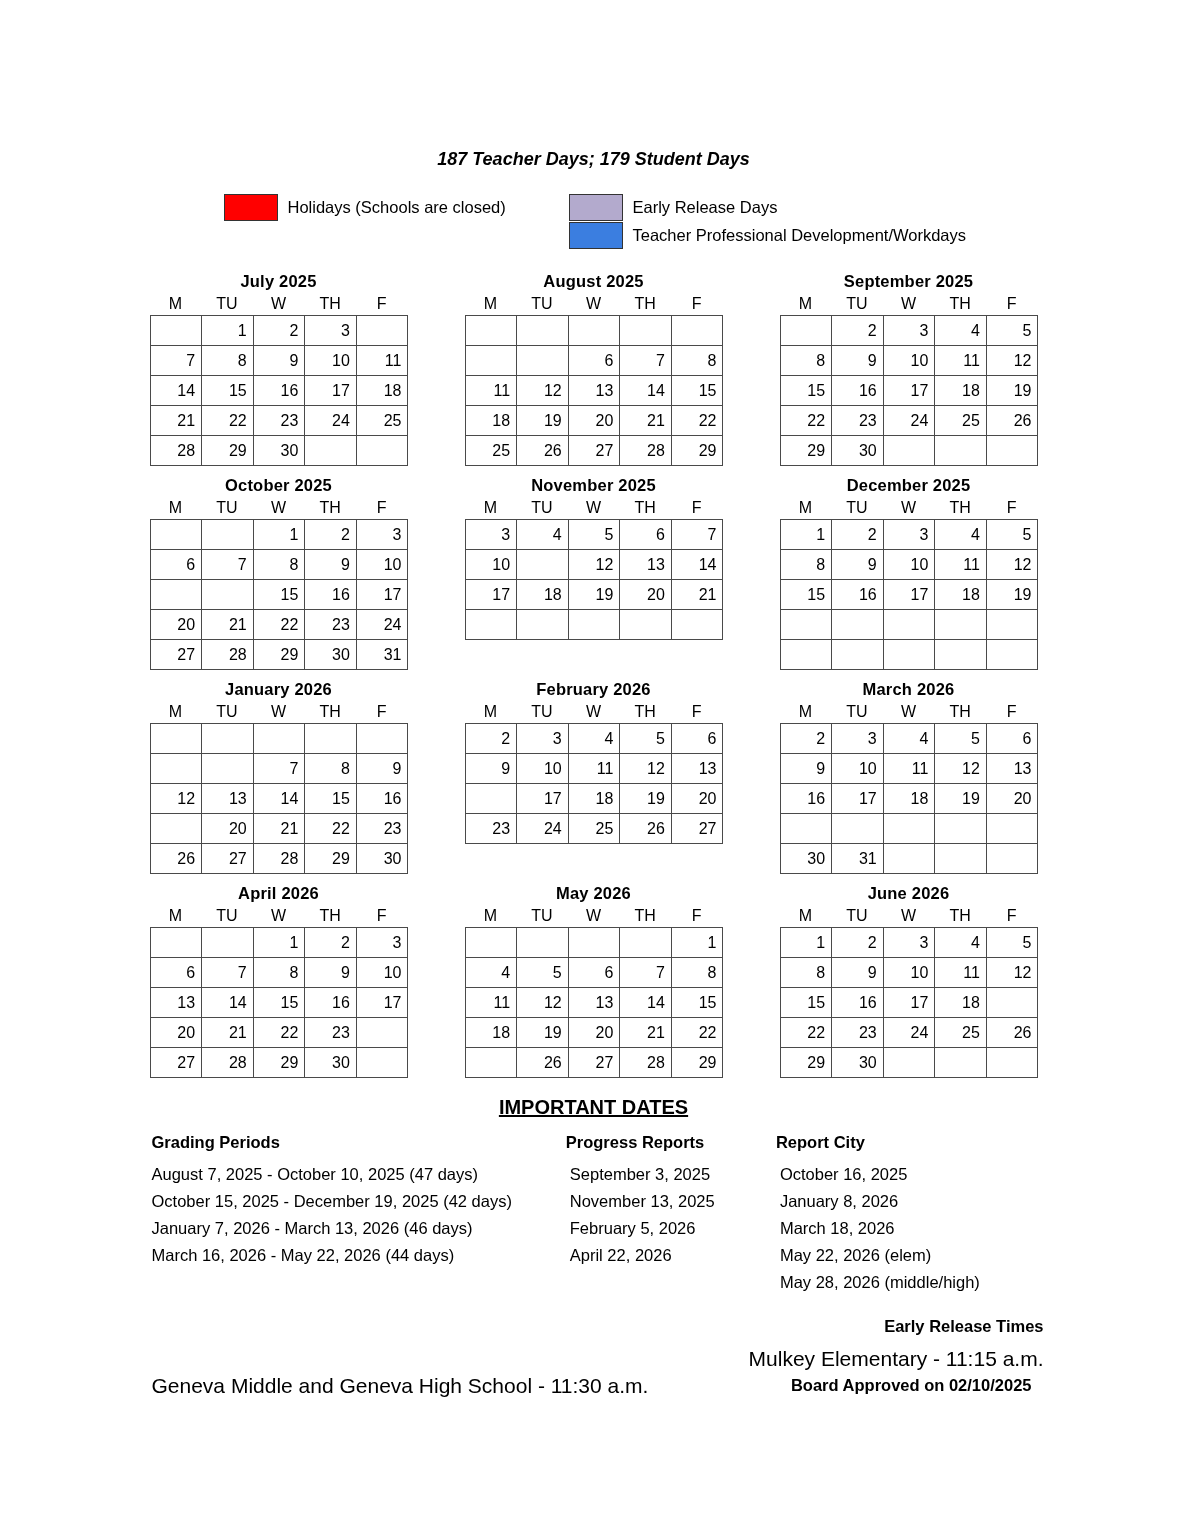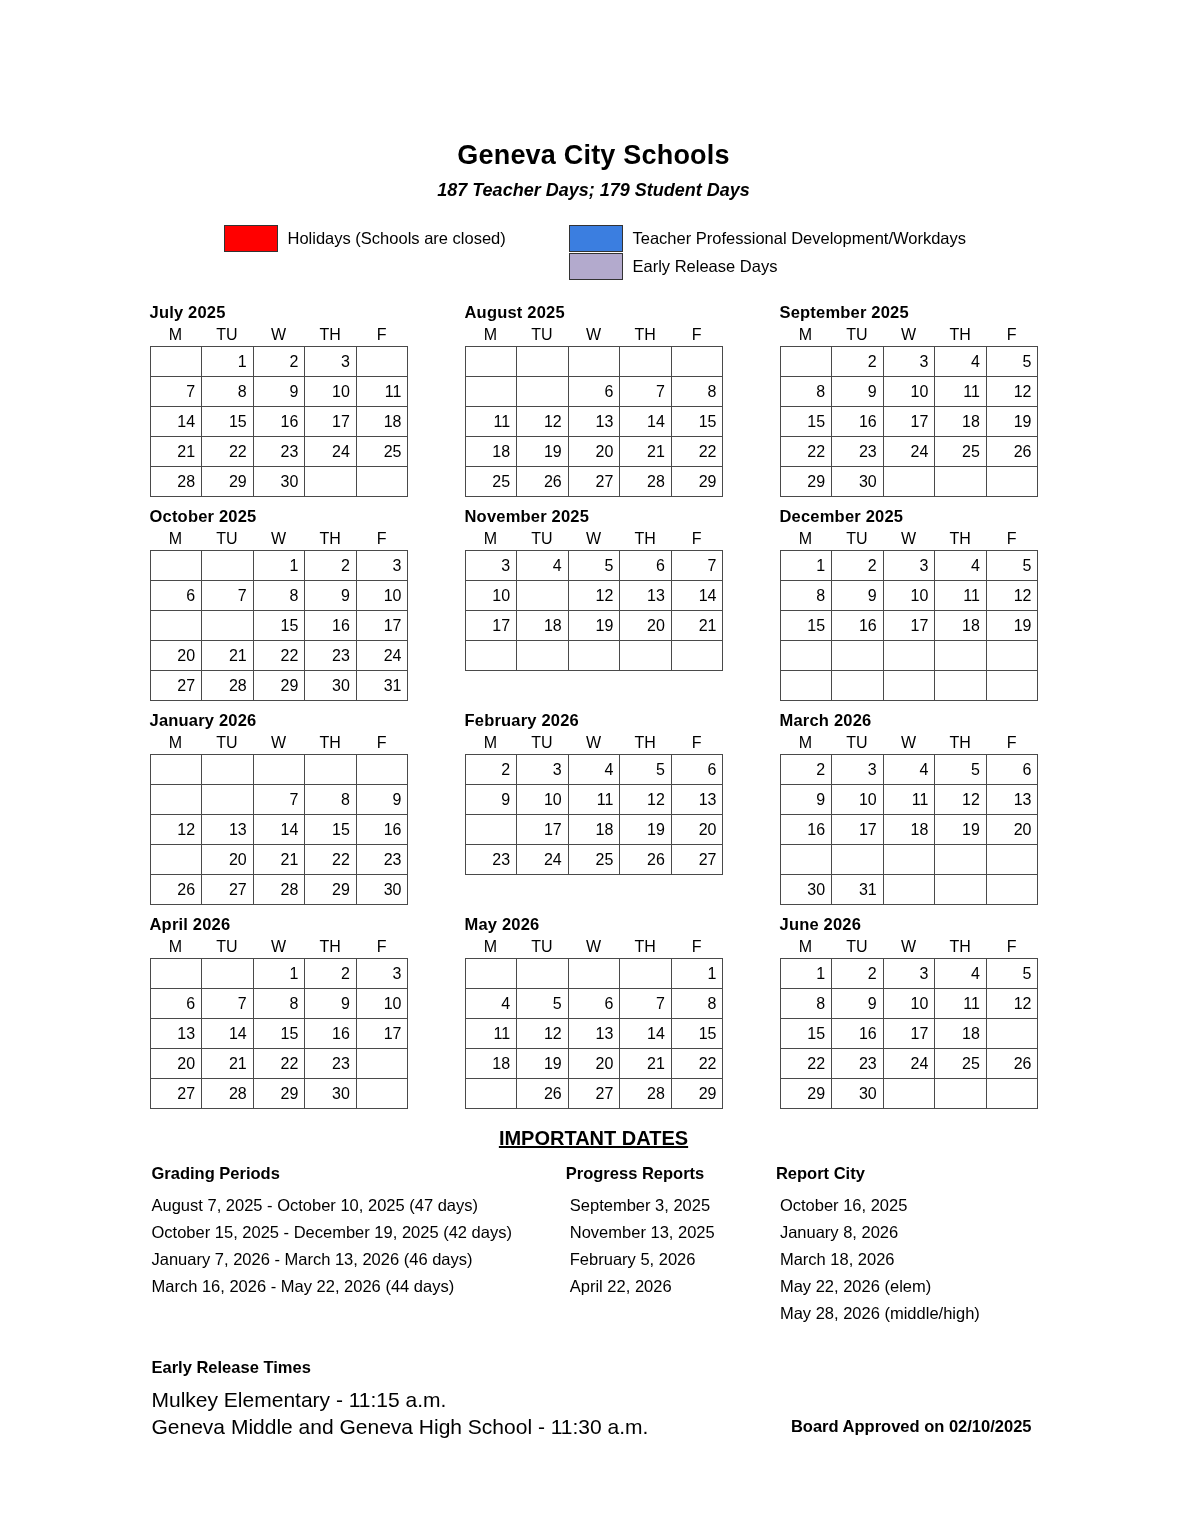--- a/index.html
+++ b/index.html
@@ -77,21 +77,21 @@
     grid-template-columns: repeat(3, 315px);
     row-gap: 0px;
   }
   .month {
     width: 258px;
     margin: 0 auto;
     padding-bottom: 10px;
     box-sizing: content-box;
   }
   .month-name {
-    text-align: left;
+    text-align: center;
     font-size: 16.5px;
     font-weight: bold;
     margin-bottom: 5px;
     letter-spacing: 0.2px;
   }
   .dow-row {
     display: grid;
     grid-template-columns: repeat(5, 1fr);
     margin-bottom: 3px;
   }
@@ -149,57 +149,57 @@
   .imp-item {
     font-size: 16.5px;
     line-height: 27px;
     white-space: nowrap;
   }
   .imp-col.progress .imp-item,
   .imp-col.reports .imp-item { padding-left: 4px; }
 
   
   .early-wrap {
-    margin: 31px auto 0 auto;
+    margin: 21px auto 0 auto;
     width: 900px;
     padding-left: 8px;
     box-sizing: border-box;
+    text-align: right;
   }
   .early-head {
     font-size: 16.5px;
     font-weight: bold;
     margin-bottom: 9px;
   }
   .early-item { font-size: 21px; line-height: 27px; }
   .early-last { display: flex; justify-content: space-between; }
   .board { font-size: 16.5px; line-height: 27px; padding-right: 12px; font-weight: bold; }
 </style>
 </head>
 <body>
 
 <div class="header">
-  <div class="title-main">Geneva City Schools</div>
   <div class="title-days">187 Teacher Days; 179 Student Days</div>
 </div>
 
 <div class="legend">
   <div class="legend-col left">
     <div class="legend-row">
       <div class="swatch sw-red"></div>
       <div class="legend-label">Holidays (Schools are closed)</div>
     </div>
   </div>
   <div class="legend-col right">
     <div class="legend-row">
+      <div class="swatch sw-purple"></div>
+      <div class="legend-label">Early Release Days</div>
+    </div>
+    <div class="legend-row">
       <div class="swatch sw-blue"></div>
       <div class="legend-label">Teacher Professional Development/Workdays</div>
-    </div>
-    <div class="legend-row">
-      <div class="swatch sw-purple"></div>
-      <div class="legend-label">Early Release Days</div>
     </div>
   </div>
 </div>
 
 <div class="cal-grid" id="cal-grid">
     <div class="month">
       <div class="month-name">July 2025</div>
       <div class="dow-row">
         <div class="dow">M</div>
         <div class="dow">TU</div>

